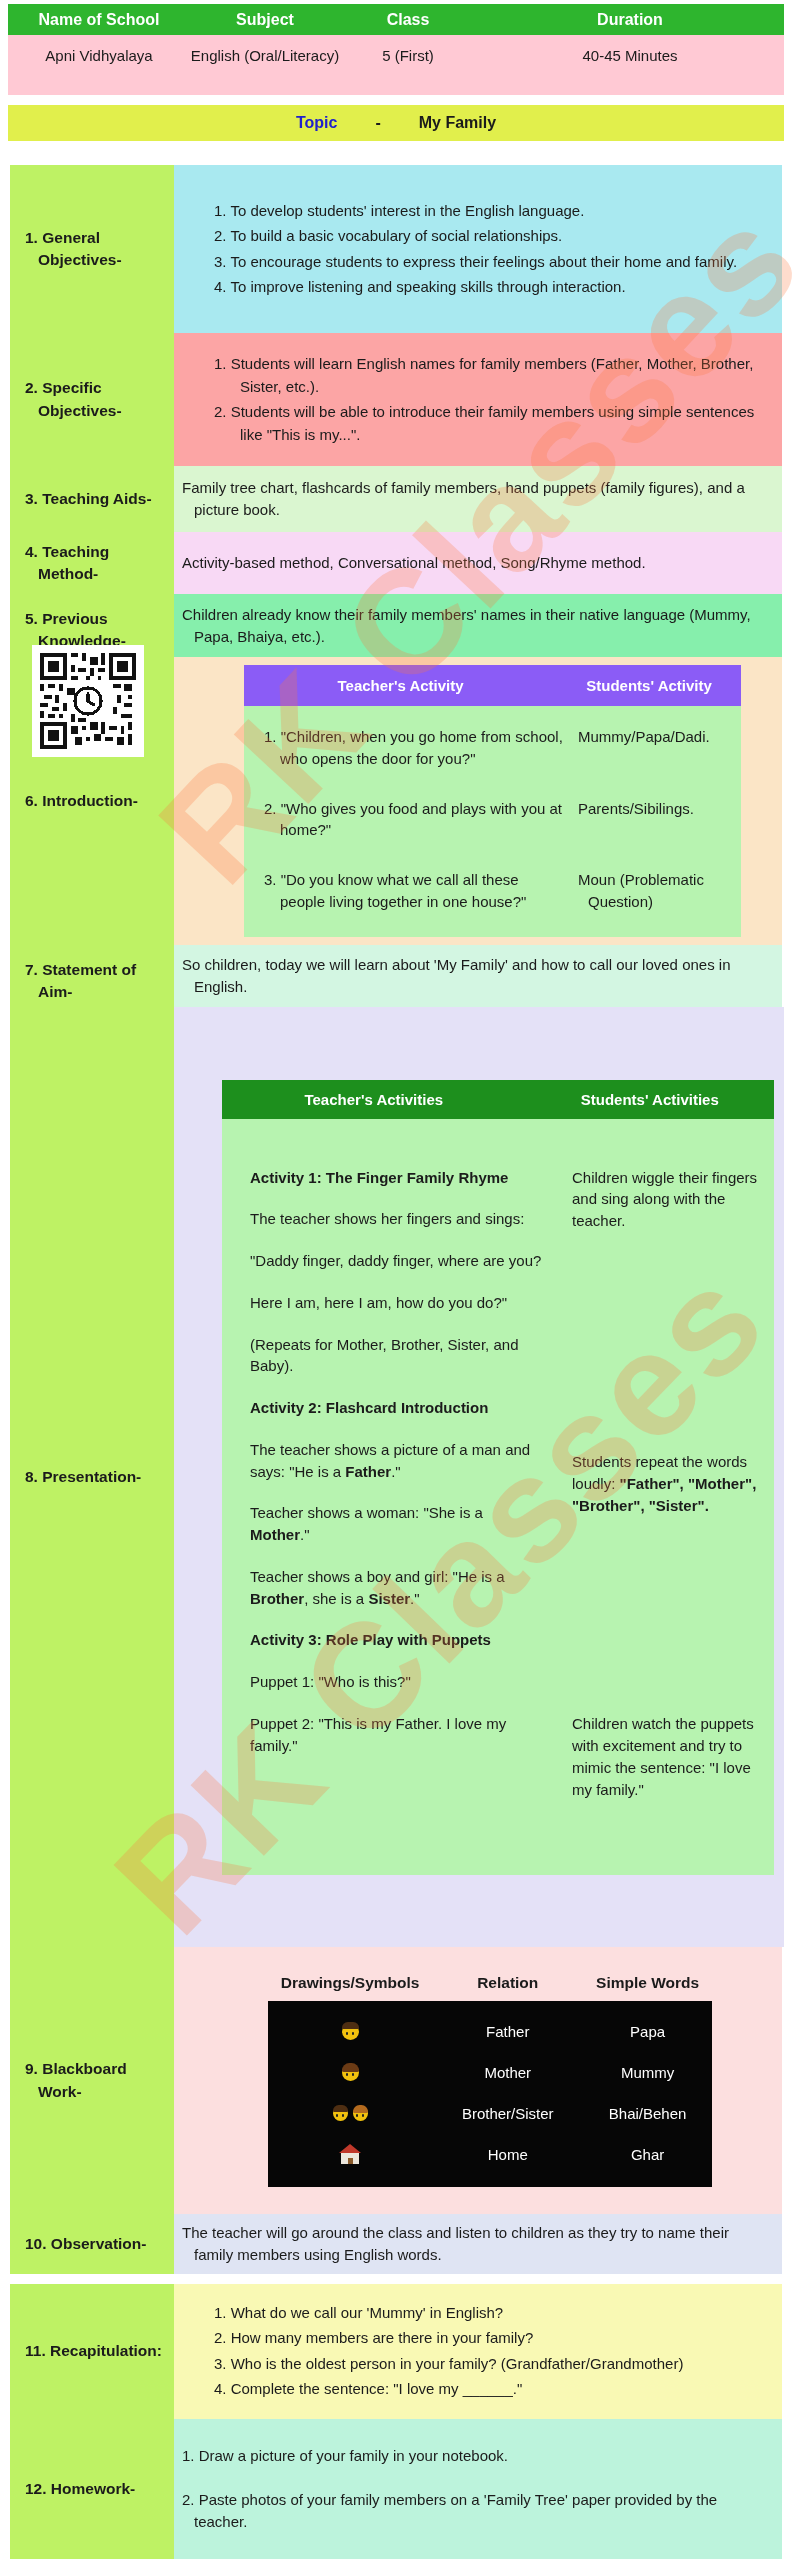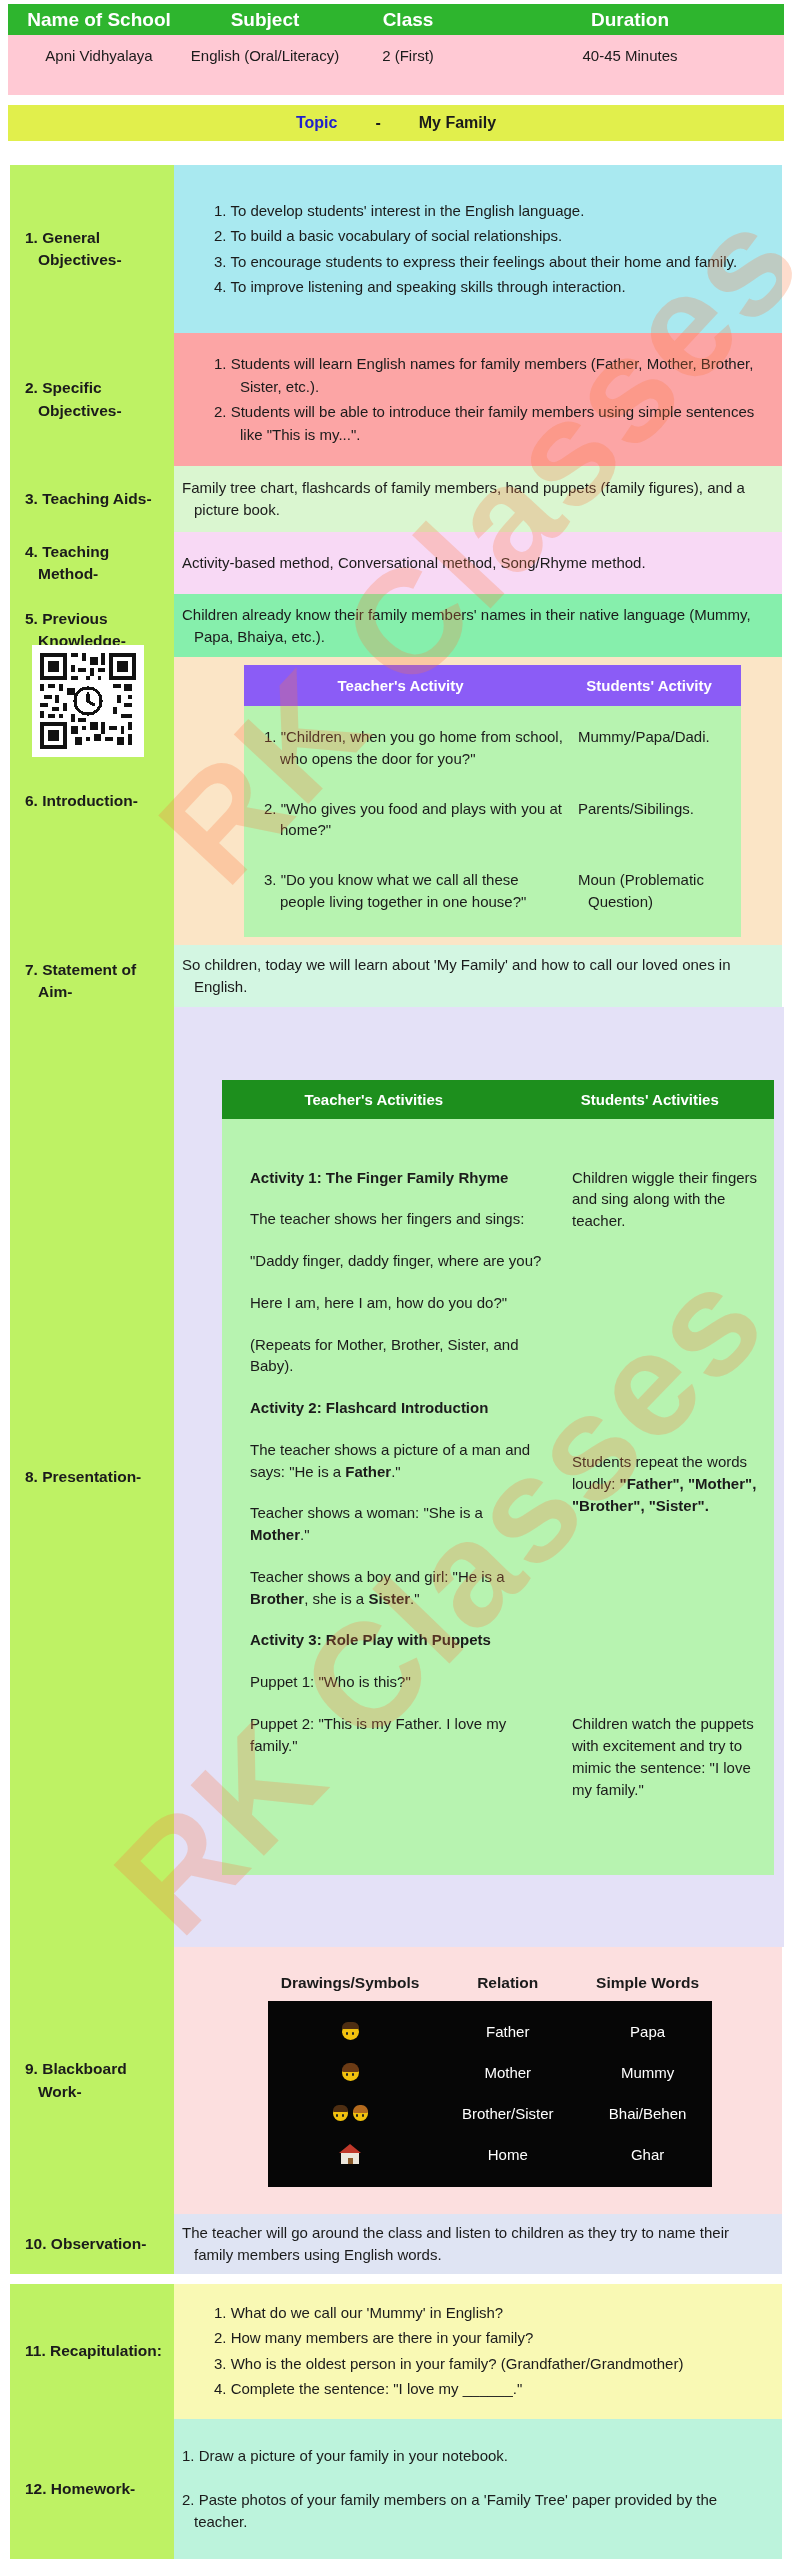--- a/index.html
+++ b/index.html
@@ -9,21 +9,21 @@
 
   
   .watermark { position:absolute; font-size:148px; font-weight:bold; letter-spacing:4px;
     color:rgba(250,120,62,0.26); white-space:nowrap; pointer-events:none; z-index:5; }
   .wm1 { left:480px; top:545px; transform:translate(-50%,-50%) rotate(-47deg); }
   .wm2 { left:440px; top:1600px; transform:translate(-50%,-50%) rotate(-46deg); }
 
   
   .hdr { margin:4px 8px 0; }
   .hdr-row { display:grid; grid-template-columns:182px 150px 136px 1fr; background:#2eb52e;
-    color:#fff; font-weight:bold; font-size:19px; text-align:center; align-items:center; height:31px; }
+    color:#fff; font-weight:bold; font-size:16px; text-align:center; align-items:center; height:31px; }
   .val-row { display:grid; grid-template-columns:182px 150px 136px 1fr; background:#ffc9d4;
     font-size:15px; text-align:center; min-height:60px; padding:11px 0 14px; }
   .val-row > div { line-height:1.35; }
 
   
   .topic-bar { margin:10px 8px 0; height:36px; background:#e1ef4c; display:flex;
     align-items:center; justify-content:center; font-size:16px; font-weight:bold;gap:32px; }
   .topic-label { color:#2020cc; }
   .topic-dash { margin:0 6px; }
 
@@ -116,21 +116,21 @@
   <div class="hdr">
     <div class="hdr-row">
       <div>Name of School</div>
       <div>Subject</div>
       <div>Class</div>
       <div>Duration</div>
     </div>
     <div class="val-row">
       <div>Apni Vidhyalaya</div>
       <div>English (Oral/Literacy)</div>
-      <div>2 (First)</div>
+      <div>5 (First)</div>
       <div>40-45 Minutes</div>
     </div>
   </div>
 
   <div class="topic-bar">
     <span class="topic-label">Topic</span>
     <span class="topic-dash">-</span>
     <span class="topic-title">My Family</span>
   </div>
 

